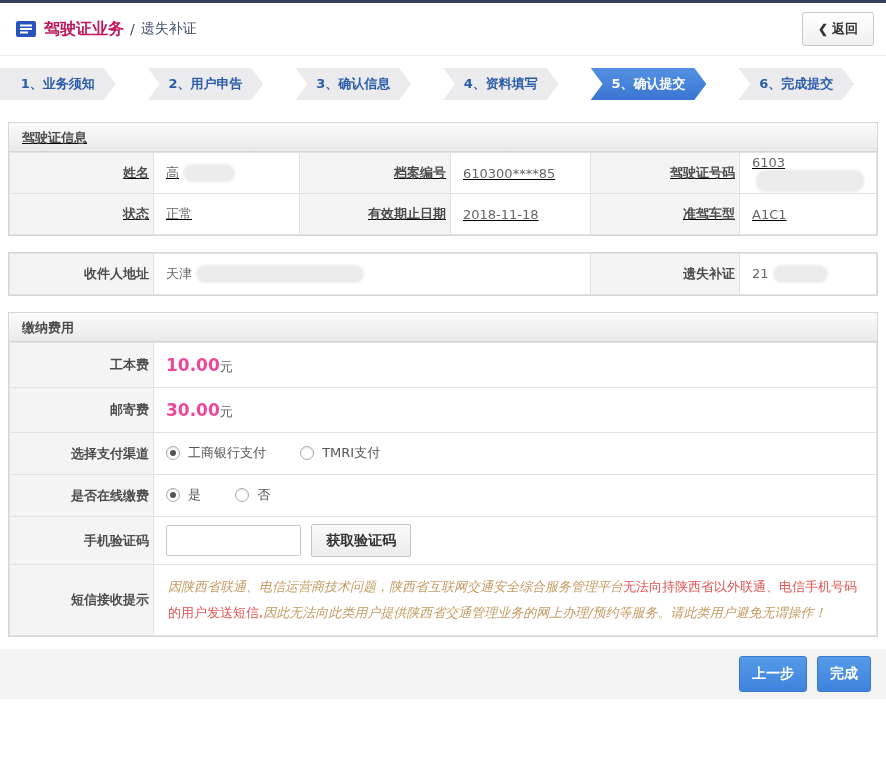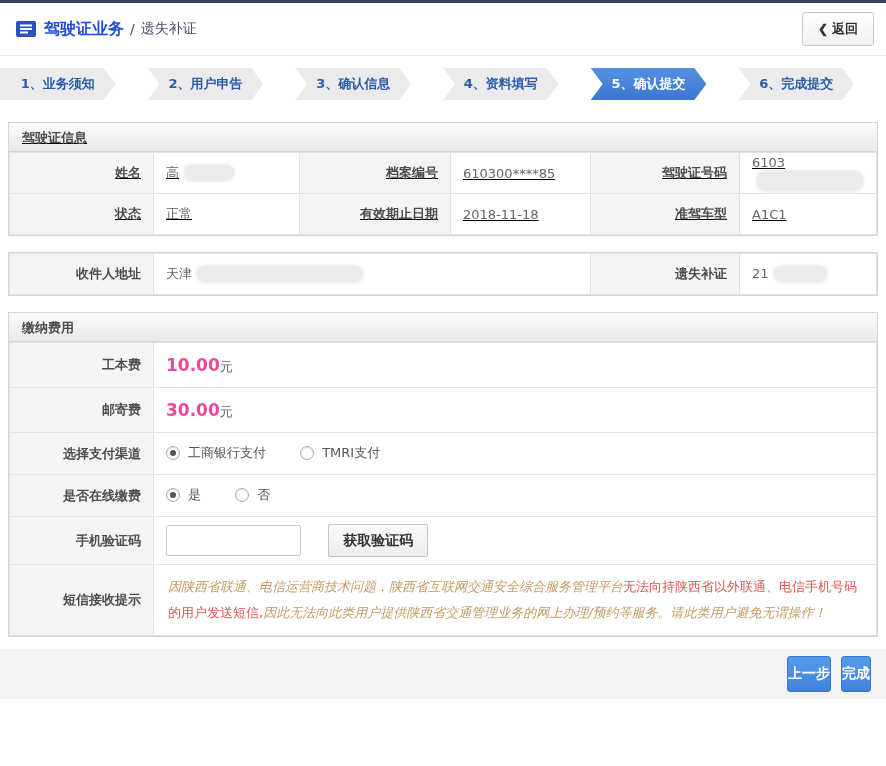--- a/index.html
+++ b/index.html
@@ -4,21 +4,21 @@
 <style>
   * { box-sizing: border-box; margin: 0; padding: 0; }
   html,body { width:886px; height:766px; overflow:hidden; background:#fff;
     font-family:"DejaVu Sans","Liberation Sans",sans-serif; }
 
   .topline { height:3px; background:#35405c; }
 
   .page-header { height:53px; display:flex; align-items:center; padding:0 12px;
     border-bottom:1px solid #ececec; background:#fff; }
   .doc-icon { flex:0 0 auto; margin:0 8px 0 4px; display:block; }
-  .page-title { color:#1d4ed8; font-weight:bold; font-size:16px; }
+  .page-title { color:#be185d; font-weight:bold; font-size:16px; }
   .page-sub { color:#44506b; font-size:14px; margin-left:6px; }
   .back-btn { margin-left:auto; border:1px solid #c9c9c9; border-radius:3px;
     background:linear-gradient(#ffffff,#f0f0f0); padding:7px 15px; font-size:13px;
     color:#333; font-weight:600; cursor:pointer; display:flex; align-items:center; gap:4px;}
   .back-chev { font-size:12px; font-weight:bold; }
 
   
   .steps { margin-top:12px; height:32px; display:flex;gap:30px; }
   .step { width:119px; height:32px; line-height:32px; text-align:center;
     background:#ebebed; color:#2a5caa; font-weight:bold; font-size:13px;
@@ -33,21 +33,21 @@
   .section { margin:16px 8px 0; border:1px solid #d6d6d6; }
   .section.firstsec { margin-top:22px;text-decoration:underline; }
   .section-header { height:29px; line-height:29px; padding-left:13px;
     background:linear-gradient(#fbfbfb,#e9e9e9); border-bottom:1px solid #d4d4d4;
     font-size:13px; font-weight:bold; color:#4a4a4a; }
 
   table { width:100%; border-collapse:collapse; font-size:13px; table-layout:fixed; }
   td { border:1px solid #e2e2e2; overflow:hidden; }
   tr.info-row td { height:41px; }
   .lbl { background:#f4f4f4; color:#4c4c4c; font-weight:bold; text-align:right;
-    padding:0 12px 0 4px; }
+    padding:0 4px 0 4px; }
   .val { background:#fff; color:#666; padding:0 4px 0 12px; }
 
   .blur { display:inline-block; vertical-align:middle; background:#ebebeb;
     border-radius:9px; filter:blur(1.2px); height:18px; margin-left:4px; }
 
   
   tr.fee-row td { height:45px; }
   tr.radio-row td { height:42px; }
   tr.captcha-row td { height:48px; }
   .fee-num { color:#ec4899; font-weight:bold; font-size:17px; }
@@ -56,33 +56,33 @@
   .radio { display:inline-flex; align-items:center; margin-right:30px; cursor:pointer; }
   .radio-circle { width:14px; height:14px; border-radius:50%; border:1px solid #ababab;
     background:#fff; position:relative; margin-right:8px; flex:0 0 auto;
     box-shadow:inset 0 1px 2px rgba(0,0,0,.12); }
   .radio-circle.checked::after { content:""; position:absolute; left:3px; top:3px;
     width:6px; height:6px; border-radius:50%; background:#555; }
   .radio-label { color:#555; font-size:13px; }
 
   .captcha-input { width:135px; height:31px; border:1px solid #c9c9c9; border-radius:2px;
     padding:0 8px; font-size:13px; color:#333; vertical-align:middle; }
-  .captcha-btn { height:33px; margin-left:23px; padding:0 14px; vertical-align:middle;
+  .captcha-btn { height:33px; margin-left:6px; padding:0 14px; vertical-align:middle;
     background:linear-gradient(#fafafa,#ececec); border:1px solid #c4c4c4; border-radius:2px;
     font-size:14px; font-weight:bold; color:#333; cursor:pointer; }
 
   .sms-cell { padding:9px 14px; line-height:26px; font-size:13px; }
   .sms-tan { color:#c49a62;font-style:italic; }
   .sms-red { color:#e25454; }
 
   
   .footer-bar { margin-top:12px; height:50px; background:#f3f3f3;
     display:flex; justify-content:flex-end; align-items:center; gap:10px; padding-right:15px; }
   .btn-primary { background:linear-gradient(#559be8,#3f82dd); color:#fff; font-size:14px;
-    font-weight:bold; padding:8px 0; border:1px solid #3a78cc; border-radius:3px; cursor:pointer; }
+    font-weight:bold; padding:8px 12px; border:1px solid #3a78cc; border-radius:3px; cursor:pointer; }
 </style>
 </head>
 <body>
 
 <div class="topline"></div>
 
 <div class="page-header">
   <svg class="doc-icon" width="20" height="16" viewBox="0 0 20 16">
     <rect x="0" y="0" width="20" height="16" rx="2" fill="#2a52bd"></rect>
     <rect x="4" y="3.5" width="12" height="2" fill="#fff"></rect>

